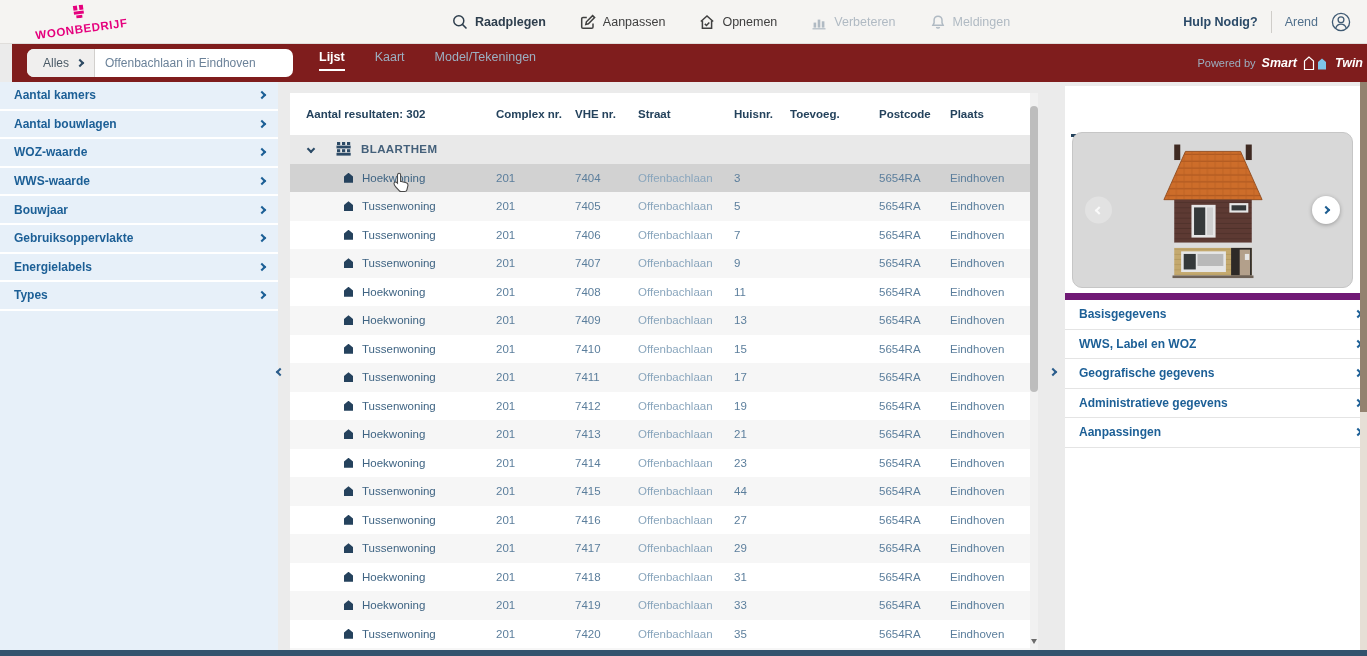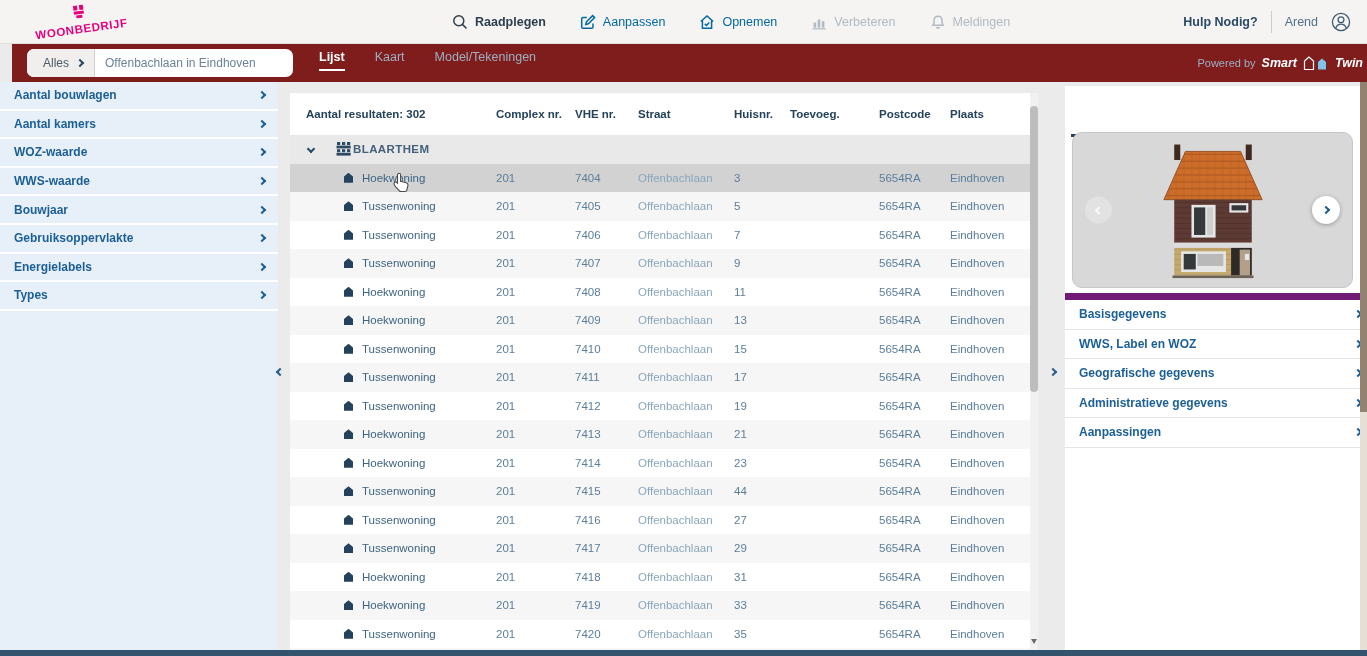--- a/index.html
+++ b/index.html
@@ -6,21 +6,21 @@
   html,body { width:1367px; height:656px; overflow:hidden; }
   body { font-family:"Liberation Sans", sans-serif; background:#ebebeb; }
   #app { position:relative; width:1367px; height:656px; overflow:hidden; background:#ebebeb; }
 
   
   .hd { position:absolute; top:0; left:0; width:100%; height:44px; background:#f5f4f2; border-bottom:1px solid #e0dedb; z-index:5; }
   .logo { position:absolute; left:34px; top:5px; transform:rotate(-8deg); color:#E5007D; cursor:pointer; }
   .logo .mark { display:block; margin:0 auto 1px auto; width:16px; }
   .logo .logo-txt { font-size:11.5px; font-weight:bold; letter-spacing:.6px; }
   .hd-nav { position:absolute; left:452px; top:0; height:44px; display:flex; align-items:center; gap:34px; }
-  .hd-item { display:flex; align-items:center; gap:7px; font-size:12.5px; color:#0369a1; cursor:pointer; }
+  .hd-item { display:flex; align-items:center; gap:7px; font-size:12.5px; color:#404040; cursor:pointer; }
   .hd-item svg { display:block; }
   .hd-item.active { color:#2e3e4d; font-weight:bold; }
   .hd-item.disabled { color:#b0bac3; cursor:default; }
   .hd-right { position:absolute; right:16px; top:0; height:44px; display:flex; align-items:center; gap:13px; }
   .help { font-size:12.5px; font-weight:bold; color:#2b4a68; cursor:pointer; }
   .hd-sep { width:1px; height:22px; background:#cfcdc9; }
   .uname { font-size:12.5px; color:#51708c; }
 
   
   .tb { position:absolute; top:44px; left:12px; width:100%; height:38px; background:#7f1d1d; z-index:5; }
@@ -51,21 +51,21 @@
 
   
   .card { position:absolute; left:290px; top:93px; width:740px; height:557px; background:#fff; overflow:hidden; }
   .thead, .trow { display:grid; grid-template-columns:206px 79px 63px 96px 56px 89px 71px 1fr; align-items:center; }
   .thead { height:42px; }
   .hcell { font-size:11.5px; font-weight:bold; color:#24425c; }
   .hcell.first { padding-left:16px; }
   .group-row { height:28.5px; background:#e9e9e9; display:flex; align-items:center; cursor:pointer; }
   .group-row .chev { margin-left:18px; border-color:#2b4a66; }
   .group-row .blds { margin-left:22px; }
-  .group-label { margin-left:1px; font-size:11.5px; font-weight:600; color:#44607a; letter-spacing:.4px; }
+  .group-label { margin-left:9px; font-size:11.5px; font-weight:600; color:#44607a; letter-spacing:.4px; }
   .trow { height:28.5px; cursor:pointer; }
   .trow:nth-child(even) { background:#f6f6f6; }
   .trow.sel { background:#d2d2d2; }
   .cell { font-size:11.5px; color:#5b7e9c; }
   .c-type { padding-left:54px; display:flex; align-items:center; gap:9px; color:#3f6483; }
   .c-straat { color:#8aa6bd; }
   .house-ic { width:9px; height:10px; background:#25425d; clip-path:polygon(50% 0,100% 38%,100% 100%,0 100%,0 38%); flex:0 0 auto; }
 
   
   .tsb-track { position:absolute; left:1030px; top:93px; width:8px; height:557px; background:#f1f1f1; }
@@ -186,25 +186,25 @@
       <svg width="26" height="15" viewBox="0 0 26 15">
         <path d="M6 1L1.5 5v8.5h9V5z" fill="none" stroke="#fff" stroke-width="1.2"></path>
         <path d="M19 2.5L15 6v7.5h8V6z" fill="#7ec3e8"></path>
       </svg>
       <span class="brand">Twin</span>
     </div>
   </div>
 
   <div class="sidebar">
       <div class="f-item">
+      <span class="f-label">Aantal kamers</span>
+      <span class="chev r"></span>
+    </div>
+      <div class="f-item">
       <span class="f-label">Aantal bouwlagen</span>
-      <span class="chev r"></span>
-    </div>
-      <div class="f-item">
-      <span class="f-label">Aantal kamers</span>
       <span class="chev r"></span>
     </div>
       <div class="f-item">
       <span class="f-label">WOZ-waarde</span>
       <span class="chev r"></span>
     </div>
       <div class="f-item">
       <span class="f-label">WWS-waarde</span>
       <span class="chev r"></span>
     </div>

